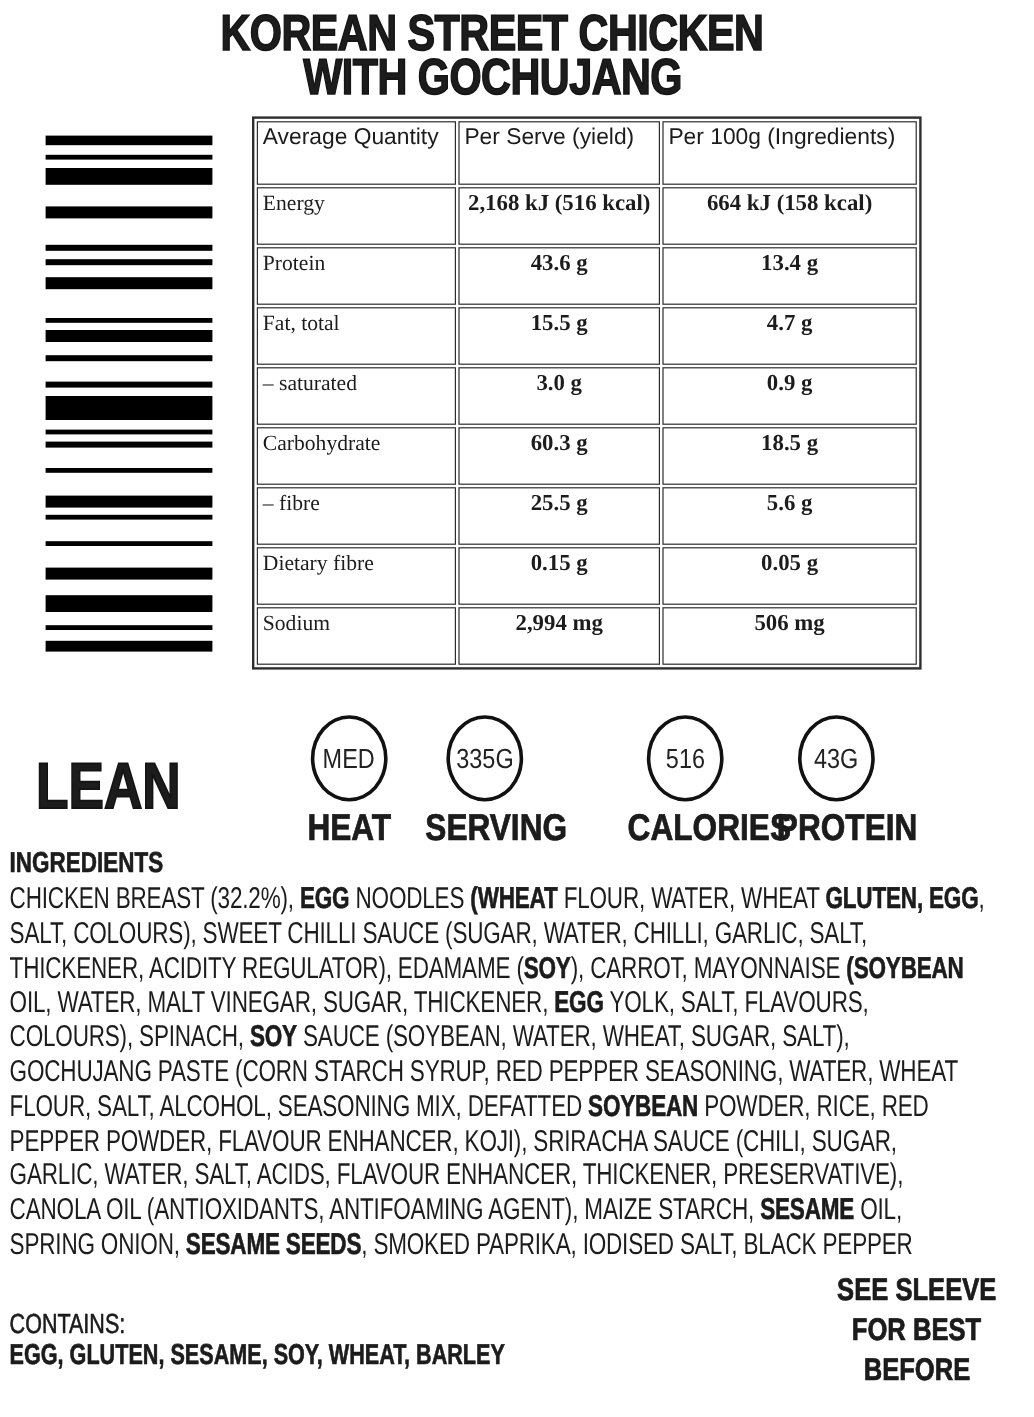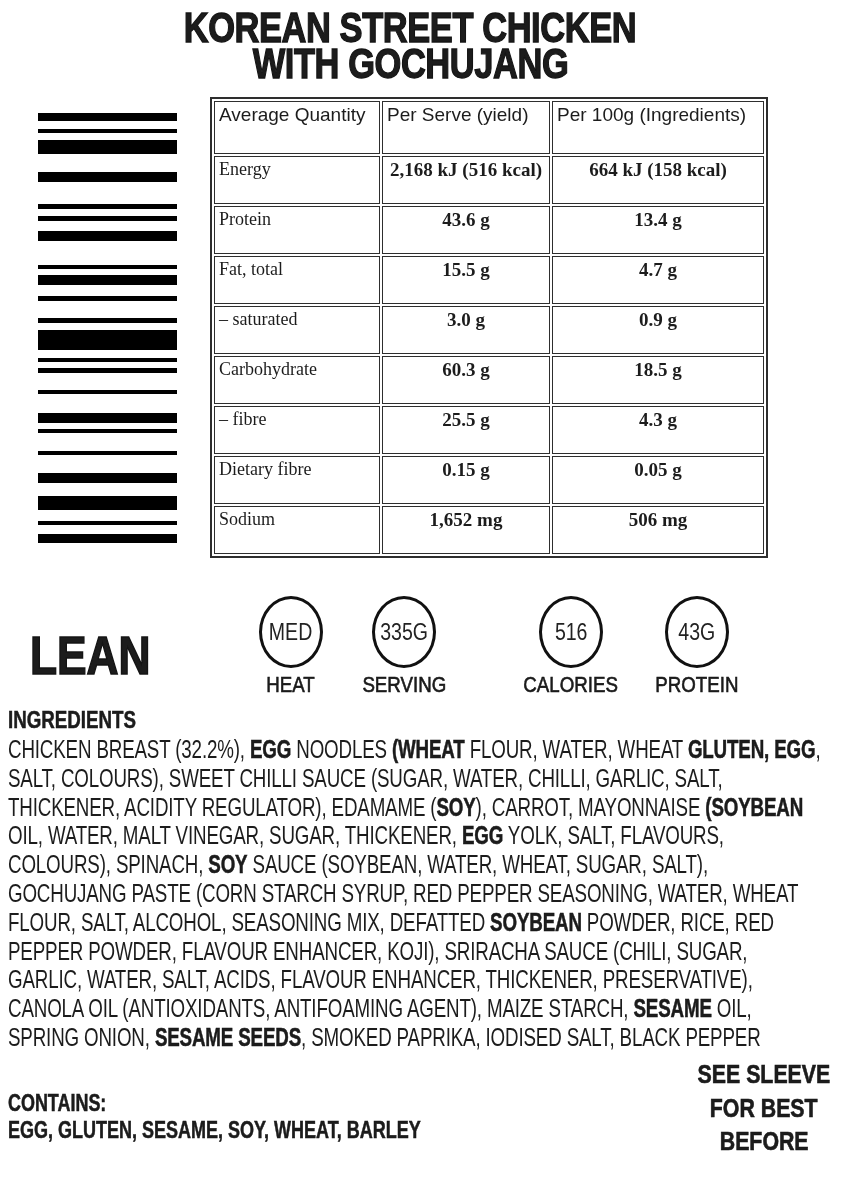--- a/index.html
+++ b/index.html
@@ -36,34 +36,34 @@
 
   
   .badges { position: absolute; left: 0; top: 596px; width: 862px; height: 110px; }
   .badge { position: absolute; width: 120px; text-align: center; }
   .badge-circle {
     width: 58px; height: 66px; border: 3.5px solid #111; border-radius: 50%;
     margin: 0 auto; display: flex; align-items: center; justify-content: center;
   }
   .badge-value { font-size: 23px; color: #222; }
   .badge-value .cx { transform: scaleX(0.85); transform-origin: 50% 50%; }
-  .badge-label { margin-top: 4px; font-size: 22px; font-weight: normal; }
+  .badge-label { margin-top: 4px; font-size: 31px; font-weight: bold; }
   .badge-label .cx { transform: scaleX(0.85); transform-origin: 50% 50%; -webkit-text-stroke: 0.6px #141414; }
   .badge-heat { left: 231px; } .badge-serving { left: 344px; }
   .badge-calories { left: 511px; } .badge-protein { left: 637px; }
 
   
   .ing-heading { position: absolute; left: 8px; top: 706px; font-size: 24px; font-weight: bold; }
   .ing-heading .cx { transform: scaleX(0.78); transform-origin: 0 50%; -webkit-text-stroke: 0.5px #141414; }
   .ing-lines { position: absolute; left: 8px; top: 735px; width: 1140px; transform: scaleX(0.75); transform-origin: 0 0; }
   .ing-line { font-size: 25px; line-height: 28.8px; white-space: nowrap; letter-spacing: -0.2px; }
   .ing-line b { -webkit-text-stroke: 0.5px #141414; }
 
   
-  .contains-heading { position: absolute; left: 8px; top: 1090px; font-size: 23px; font-weight: bold; }
+  .contains-heading { position: absolute; left: 8px; top: 1090px; font-size: 23px; font-weight: normal; }
   .contains-heading .cx { transform: scaleX(0.78); transform-origin: 0 50%; -webkit-text-stroke: 0.5px #141414; }
   .contains-items { position: absolute; left: 8px; top: 1116px; font-size: 24px; font-weight: bold; }
   .contains-items .cx { transform: scaleX(0.75); transform-origin: 0 50%; -webkit-text-stroke: 0.5px #141414; }
 
   
   .sleeve-note { position: absolute; left: 664px; top: 1058px; width: 200px; text-align: center; }
   .sleeve-line { font-size: 26px; line-height: 33.5px; font-weight: bold; }
   .sleeve-line .cx { transform: scaleX(0.82); transform-origin: 50% 50%; -webkit-text-stroke: 0.6px #141414; }
 </style>
 </head>
@@ -135,30 +135,30 @@
         <td class="val">0.9 g</td>
       </tr>
       <tr>
         <td class="rowlabel">Carbohydrate</td>
         <td class="val">60.3 g</td>
         <td class="val">18.5 g</td>
       </tr>
       <tr>
         <td class="rowlabel">– fibre</td>
         <td class="val">25.5 g</td>
-        <td class="val">4.3 g</td>
+        <td class="val">5.6 g</td>
       </tr>
       <tr>
         <td class="rowlabel">Dietary fibre</td>
         <td class="val">0.15 g</td>
         <td class="val">0.05 g</td>
       </tr>
       <tr>
         <td class="rowlabel">Sodium</td>
-        <td class="val">1,652 mg</td>
+        <td class="val">2,994 mg</td>
         <td class="val">506 mg</td>
       </tr>
     </tbody>
       </table>
   </div>
 
   <div class="lean"><span class="cx">LEAN</span></div>
 
   <div class="badges">
     <div class="badge badge-heat">

